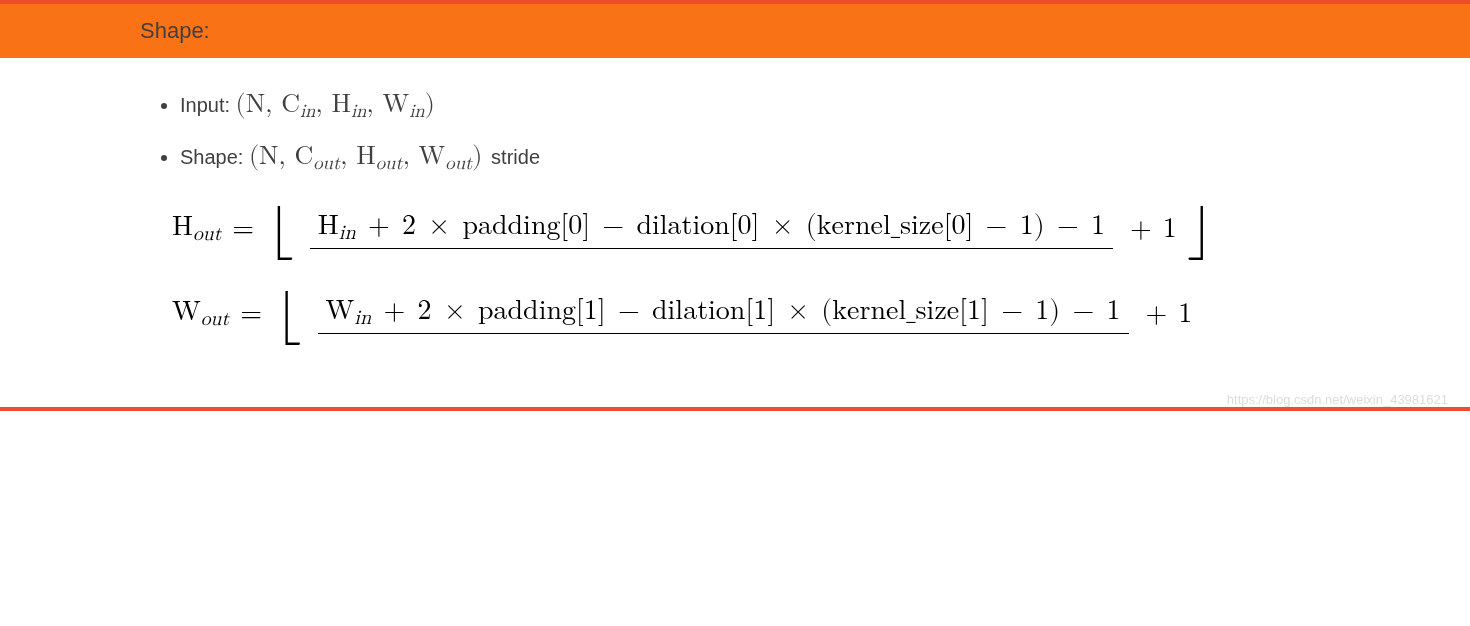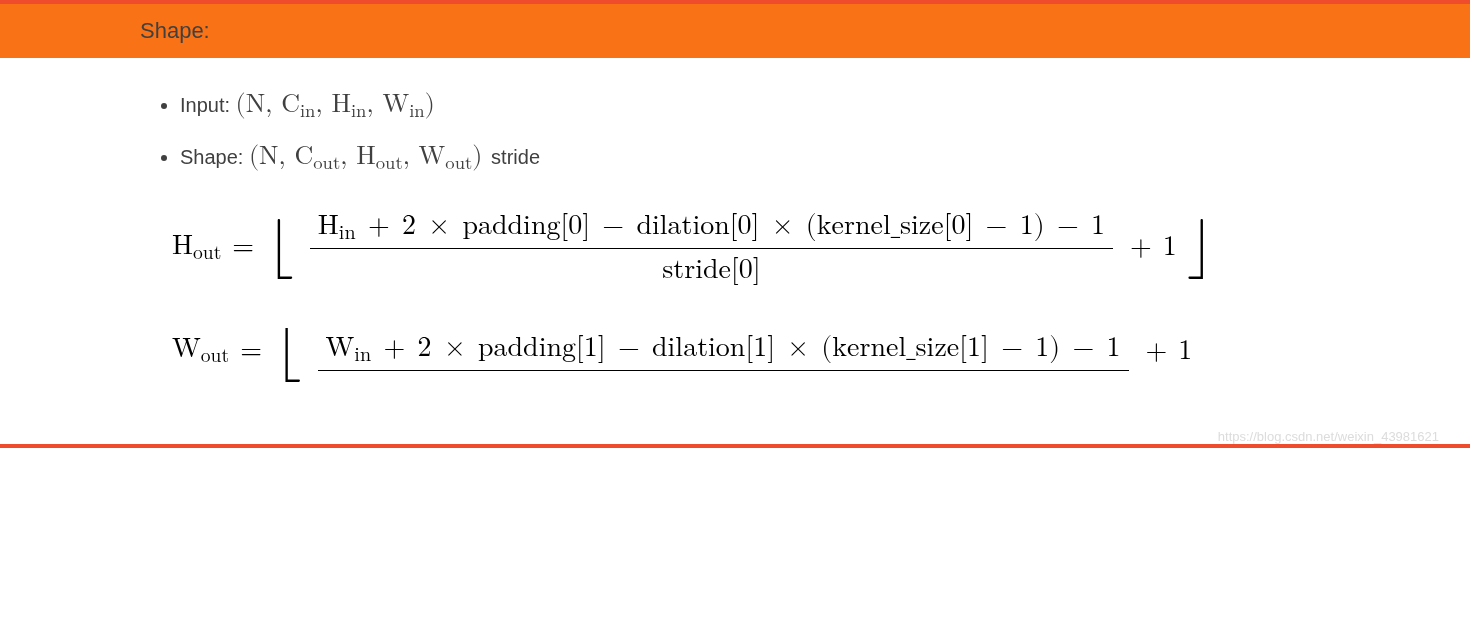--- a/index.html
+++ b/index.html
@@ -32,20 +32,21 @@
     font-size: 20px;
     line-height: 2;
     color: #404040;
   }
   .math {
     font-family: "Cambria Math", "Latin Modern Math", "STIX Two Math", Georgia, serif;
     font-size: 26px;
   }
   .sub {
     font-size: 0.72em;
+    font-style: italic;
     vertical-align: -0.25em;
   }
   .formula-outer {
     margin: 0 0 28px 32px;
   }
   .formula-scroll {
     overflow-x: auto;
     padding-bottom: 14px;
     scrollbar-color: #808080 #e8e8e8;
   }
@@ -81,21 +82,21 @@
     border-bottom: 1px solid #000;
   }
   .frac .den {
     padding: 3px 8px 0 8px;
   }
   .op { margin: 0 3px; }
   .watermark {
     position: relative;
     text-align: right;
     margin-top: -14px;
-    padding-right: 31px;
+    padding-right: 22px;
     font-size: 13px;
     color: #dcdcdc;
     font-family: Arial, sans-serif;
   }
 </style>
 </head>
 <body>
 
 <div class="page">
 
@@ -144,23 +145,20 @@
               <span>padding</span><span>[0]</span>
               <span class="op">−</span>
               <span>dilation</span><span>[0]</span>
               <span class="op">×</span>
               <span>(</span><span>kernel_size</span><span>[0]</span>
               <span class="op">−</span>
               <span>1</span><span>)</span>
               <span class="op">−</span>
               <span>1</span>
             </span>
-            <span class="den">
-              <span>stride</span><span>[0]</span>
-            </span>
           </span>
           <span class="op">+</span>
           <span>1</span>
           <span class="floor">⌋</span>
         </div>
       </div>
     </div>
 
     <div class="formula-outer">
       <div class="formula-scroll">

